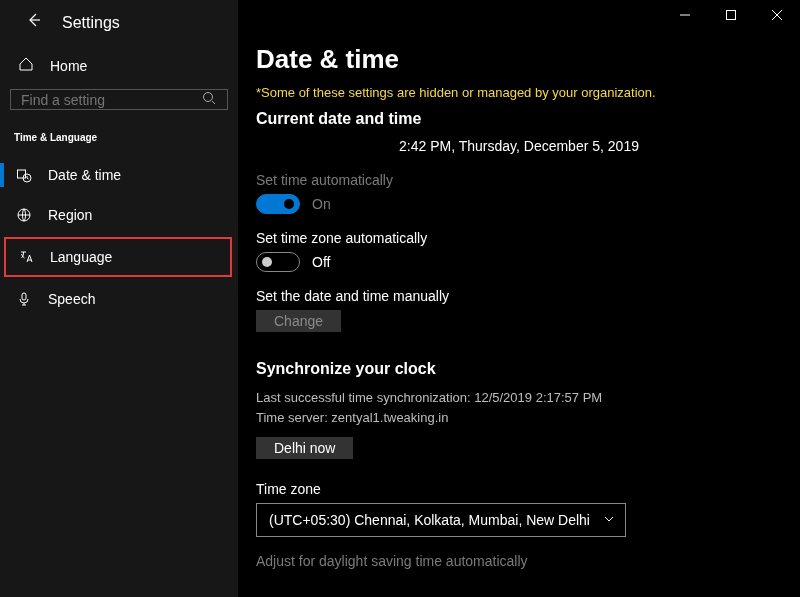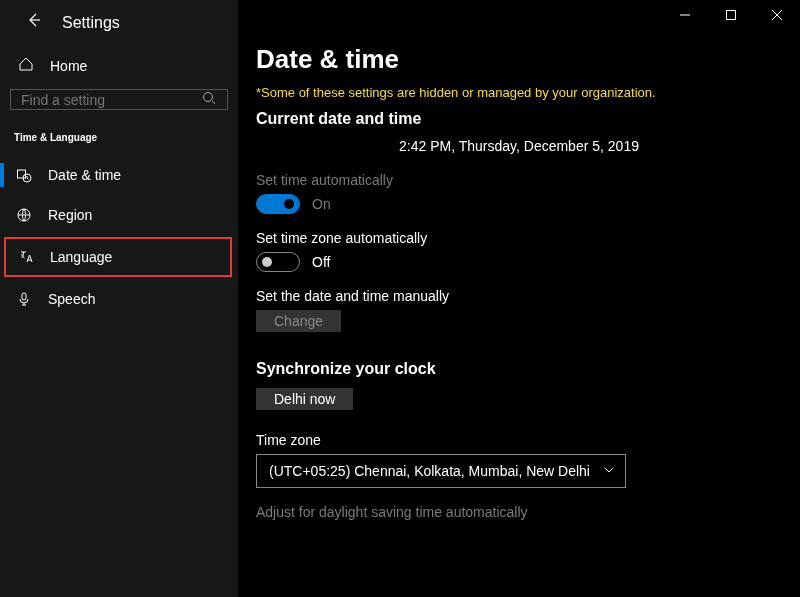--- a/index.html
+++ b/index.html
@@ -279,26 +279,28 @@
       <div class="toggle-row">
         <div class="toggle"></div>
         <span class="toggle-state">Off</span>
       </div>
 
       <div class="setting-label">Set the date and time manually</div>
       <button class="btn disabled">Change</button>
 
       <h2>Synchronize your clock</h2>
       <div class="sync-info">
+        <div>Last successful time synchronization: 12/5/2019 2:17:57 PM</div>
+        <div>Time server: zentyal1.tweaking.in</div>
       </div>
       <button class="btn">Delhi now</button>
 
       <div class="setting-label gap-top">Time zone</div>
       <div class="select">
-        <span>(UTC+05:25) Chennai, Kolkata, Mumbai, New Delhi</span>
+        <span>(UTC+05:30) Chennai, Kolkata, Mumbai, New Delhi</span>
         <span class="chev">
           <svg width="12" height="12" viewBox="0 0 12 12">
               <path d="M2 4l4 4 4-4" stroke="#fff" fill="none"></path>
             </svg>
         </span>
       </div>
 
       <div class="setting-label disabled">Adjust for daylight saving time automatically</div>
       
 

